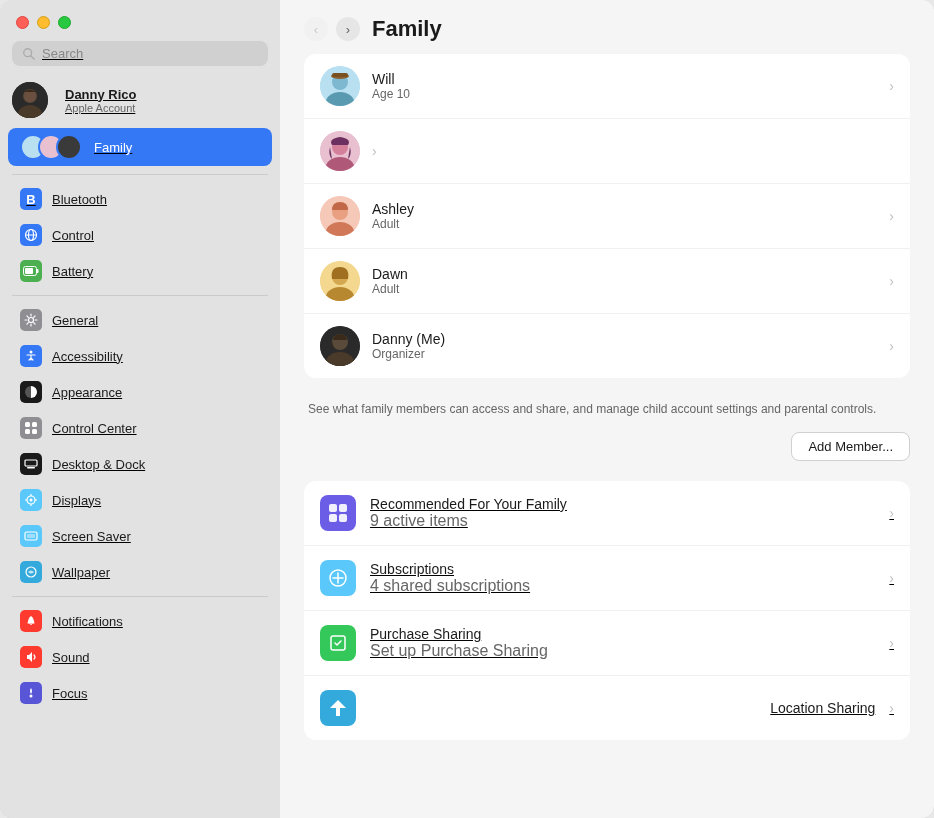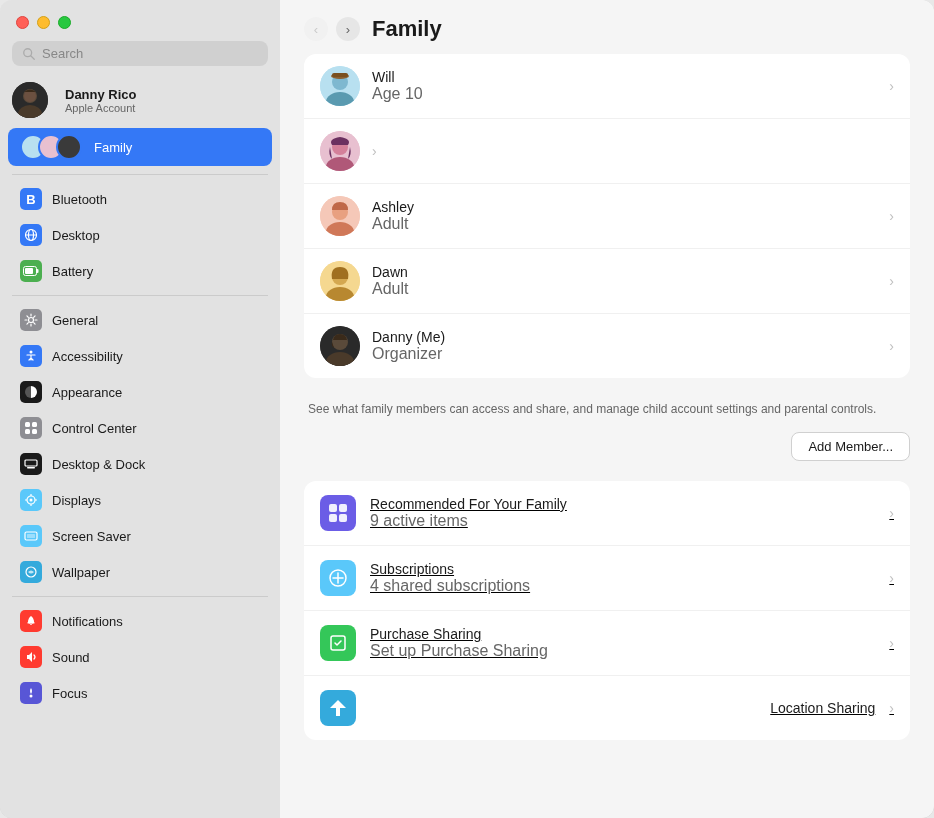--- a/index.html
+++ b/index.html
@@ -26,20 +26,21 @@
     
     .sidebar {
       width: 280px;
       min-width: 280px;
       background: #e2e2e2;
       display: flex;
       flex-direction: column;
       padding: 0;
       overflow-y: auto;
       overflow-x: hidden;
+      text-decoration: underline;
     }
 
     .traffic-lights {
       display: flex;
       align-items: center;
       gap: 8px;
       padding: 16px 16px 8px 16px;
     }
 
     .traffic-light {
@@ -270,21 +271,21 @@
       flex: 1;
     }
 
     .member-name {
       font-size: 14px;
       font-weight: 500;
       color: #1a1a1a;
     }
 
     .member-detail {
-      font-size: 16px;
+      font-size: 12px;
       color: #666;
     }
 
     .chevron-right {
       color: #c0c0c0;
       font-size: 14px;
     }
 
     .family-description {
       font-size: 12px;
@@ -431,21 +432,21 @@
     </div>
 
     <div class="sidebar-item">
       <div class="sidebar-icon" style="background:#3478f6;">
         <svg width="14" height="14" viewBox="0 0 14 14" fill="none">
           <circle cx="7" cy="7" r="5.5" stroke="white" stroke-width="1.2" fill="none"></circle>
           <ellipse cx="7" cy="7" rx="2.5" ry="5.5" stroke="white" stroke-width="1.2" fill="none"></ellipse>
           <line x1="1.5" y1="7" x2="12.5" y2="7" stroke="white" stroke-width="1.2"></line>
         </svg>
       </div>
-      <span class="sidebar-item-label">Desktop</span>
+      <span class="sidebar-item-label">Control</span>
     </div>
 
     <div class="sidebar-item">
       <div class="sidebar-icon" style="background:#4caf50;">
         <svg width="16" height="10" viewBox="0 0 16 10" fill="none">
           <rect x="0.5" y="0.5" width="13" height="9" rx="2" stroke="white" stroke-width="1"></rect>
           <rect x="13.5" y="3" width="2" height="4" rx="1" fill="white"></rect>
           <rect x="2" y="2" width="8" height="6" rx="1" fill="white"></rect>
         </svg>
       </div>

